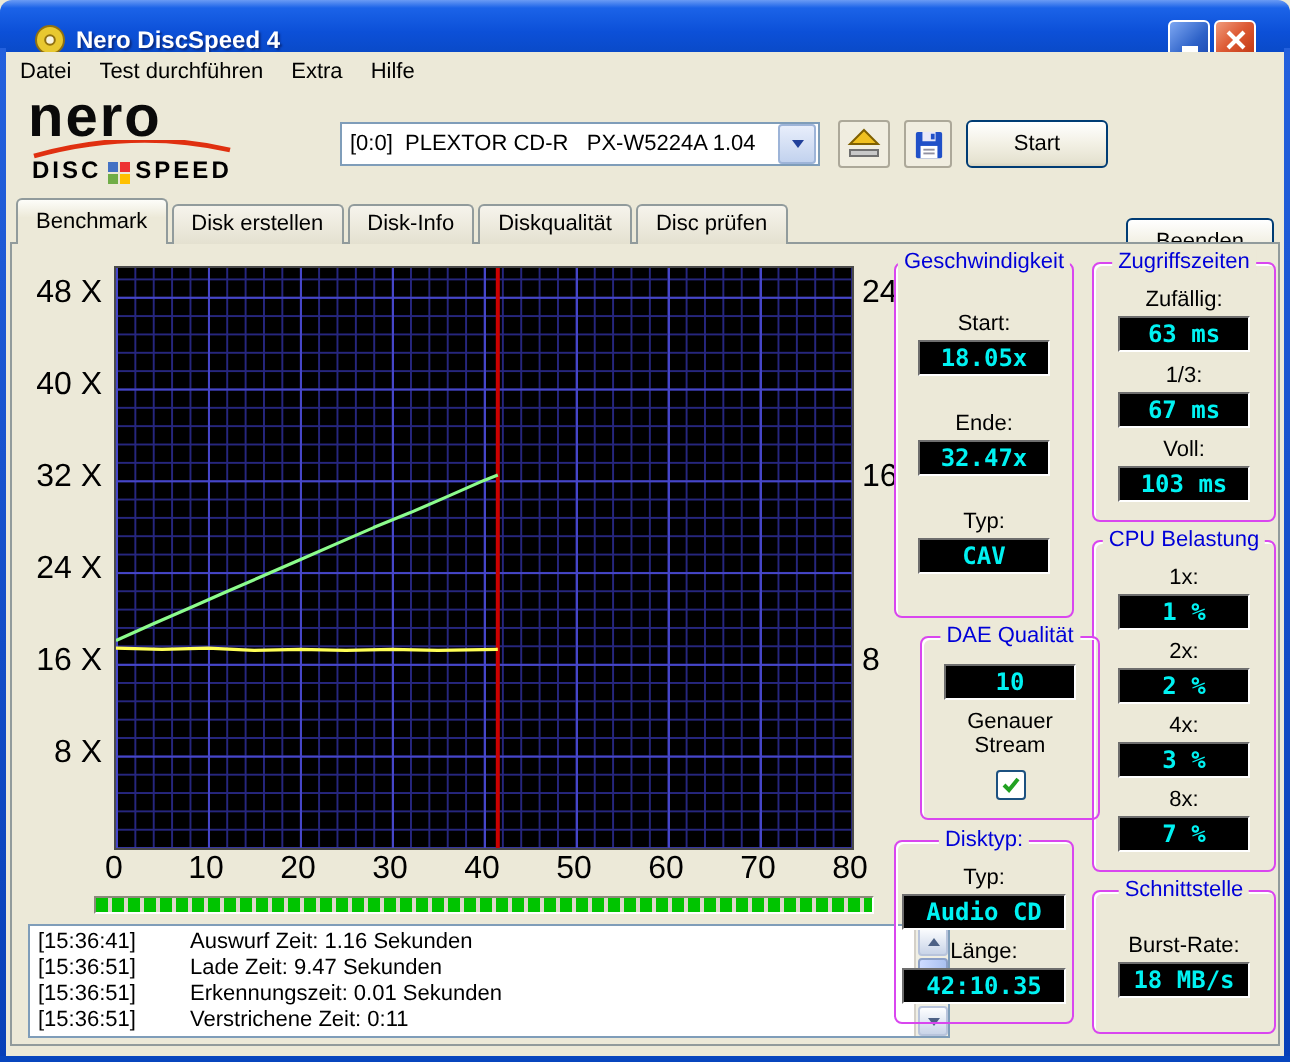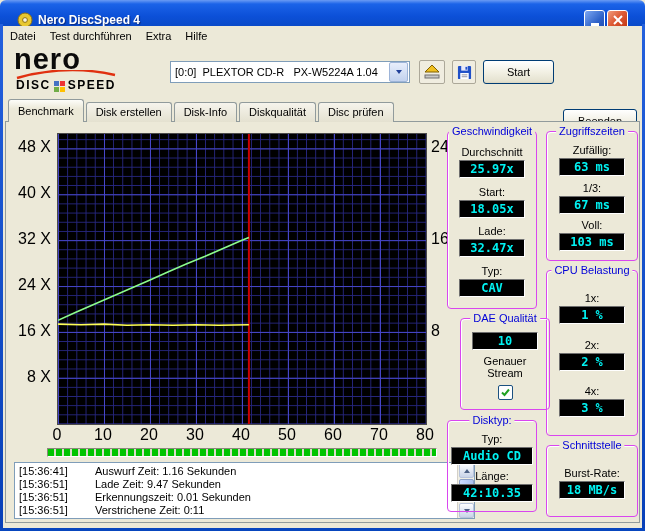--- a/index.html
+++ b/index.html
@@ -243,29 +243,25 @@
       <div class="sb-btn sb-down">
           <span class="arr-down"></span>
         </div>
     </div>
   </div>
 
   <div class="group g-speed">
     <span class="gtitle">Geschwindigkeit</span>
     <div class="gcontent" id="gc-speed">
         <div class="grow">
-          <div class="glabel">Durchschnitt</div>
-          <div class="lcd">25.97x</div>
-        </div>
-        <div class="grow">
           <div class="glabel">Start:</div>
           <div class="lcd">18.05x</div>
         </div>
         <div class="grow">
-          <div class="glabel">Lade:</div>
+          <div class="glabel">Ende:</div>
           <div class="lcd">32.47x</div>
         </div>
         <div class="grow">
           <div class="glabel">Typ:</div>
           <div class="lcd">CAV</div>
         </div>
       </div>
   </div>
 
   <div class="group g-access">
@@ -293,20 +289,24 @@
           <div class="glabel">1x:</div>
           <div class="lcd">1 %</div>
         </div>
         <div class="grow">
           <div class="glabel">2x:</div>
           <div class="lcd">2 %</div>
         </div>
         <div class="grow">
           <div class="glabel">4x:</div>
           <div class="lcd">3 %</div>
+        </div>
+        <div class="grow">
+          <div class="glabel">8x:</div>
+          <div class="lcd">7 %</div>
         </div>
       </div>
   </div>
 
   <div class="group g-dae">
     <span class="gtitle">DAE Qualität</span>
     <div class="gcontent">
       <div class="lcd">10</div>
       <div class="glabel" style="width:58px;">Genauer Stream</div>
       <span class="checkbox">

